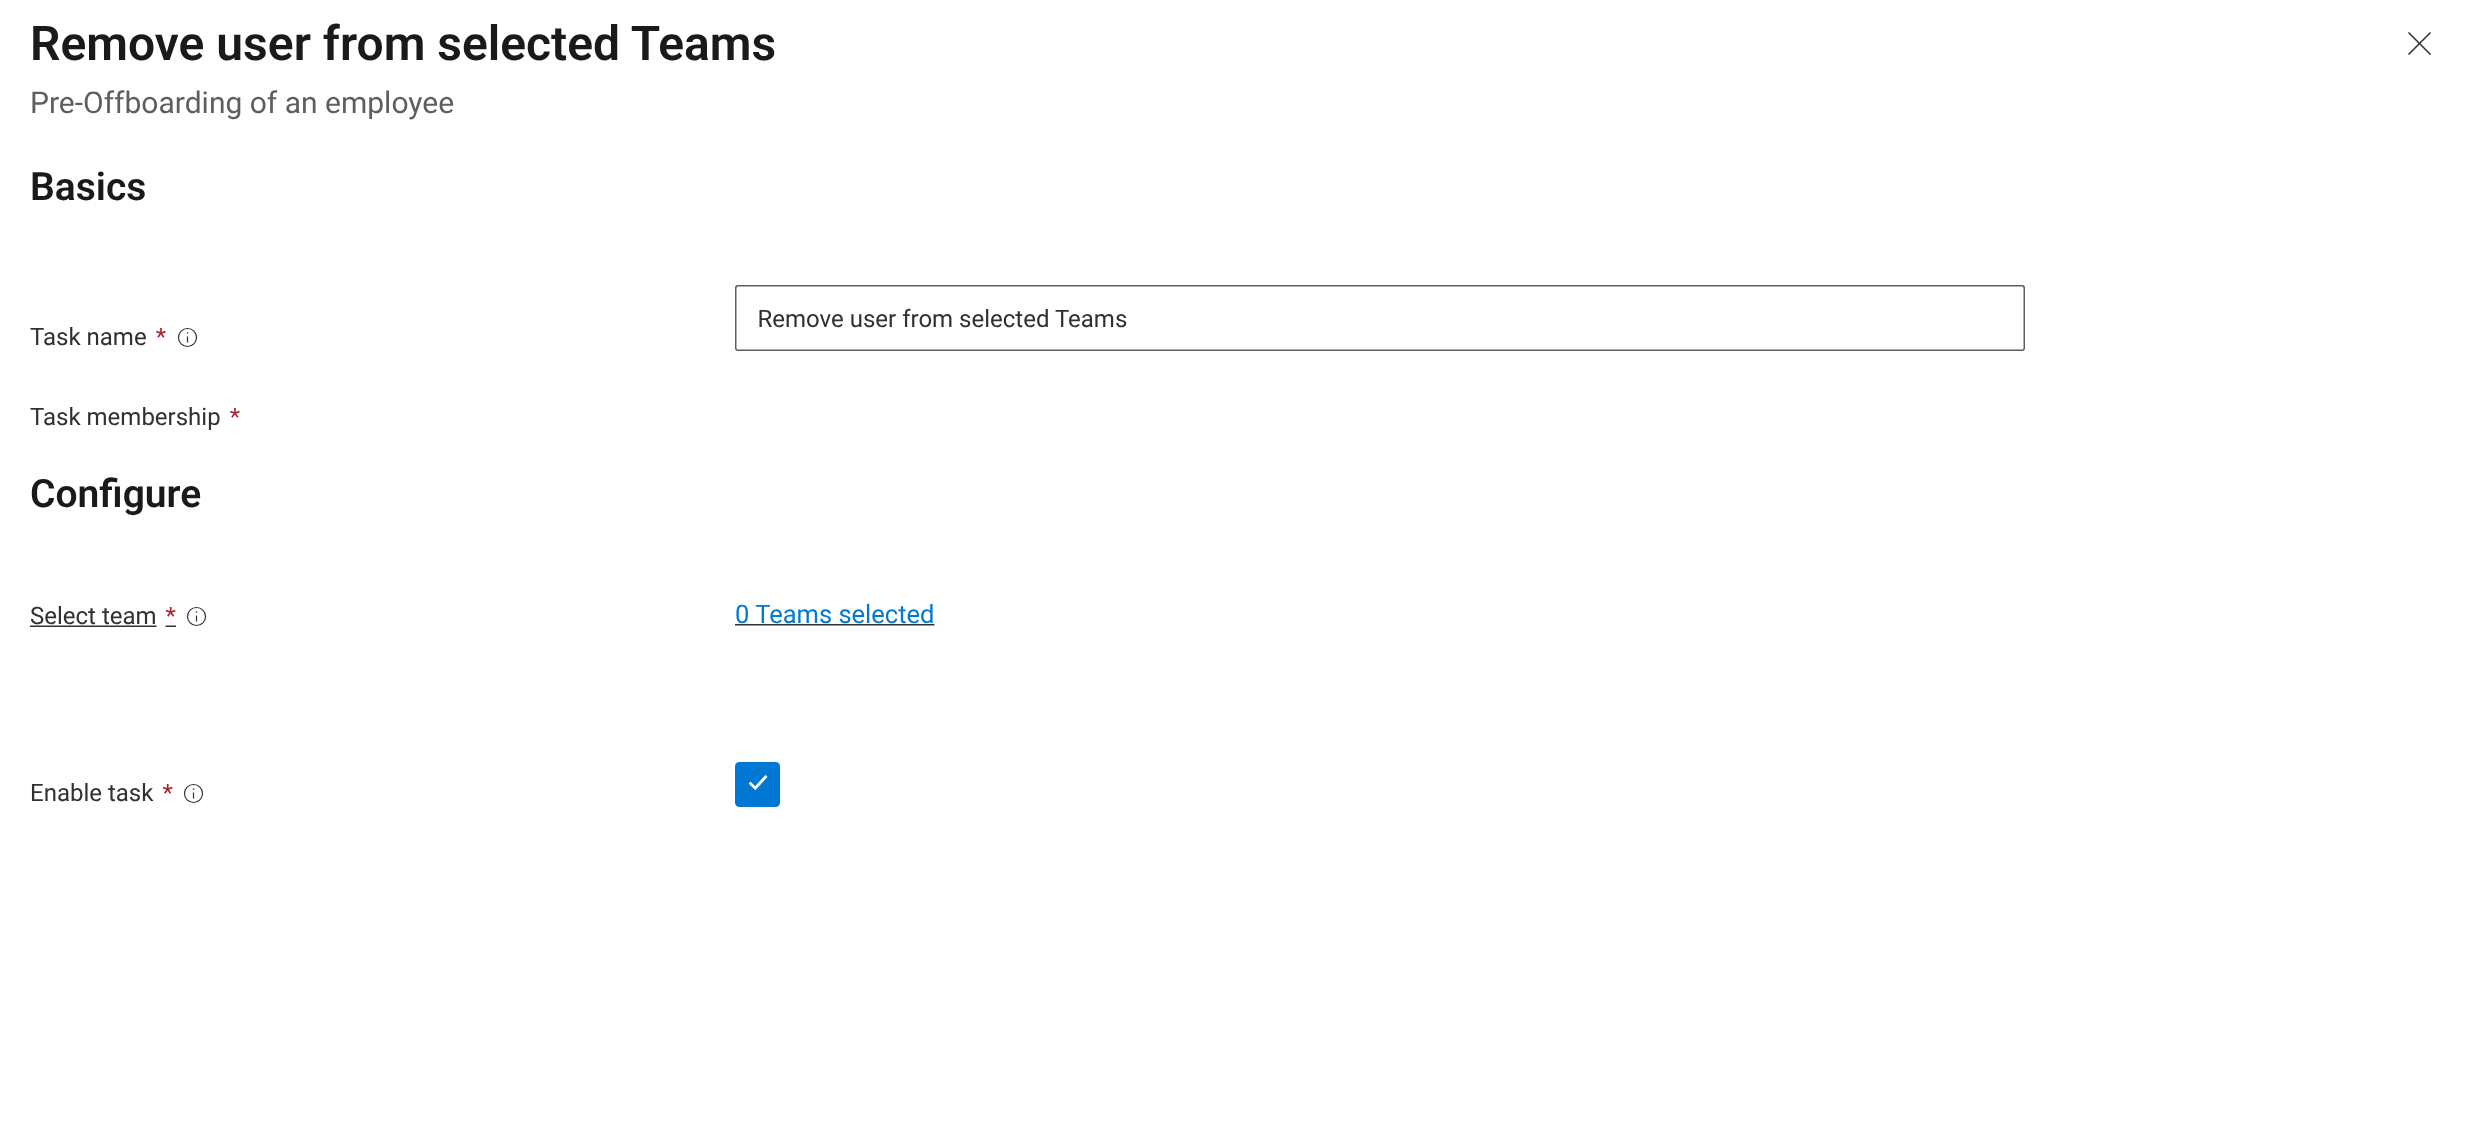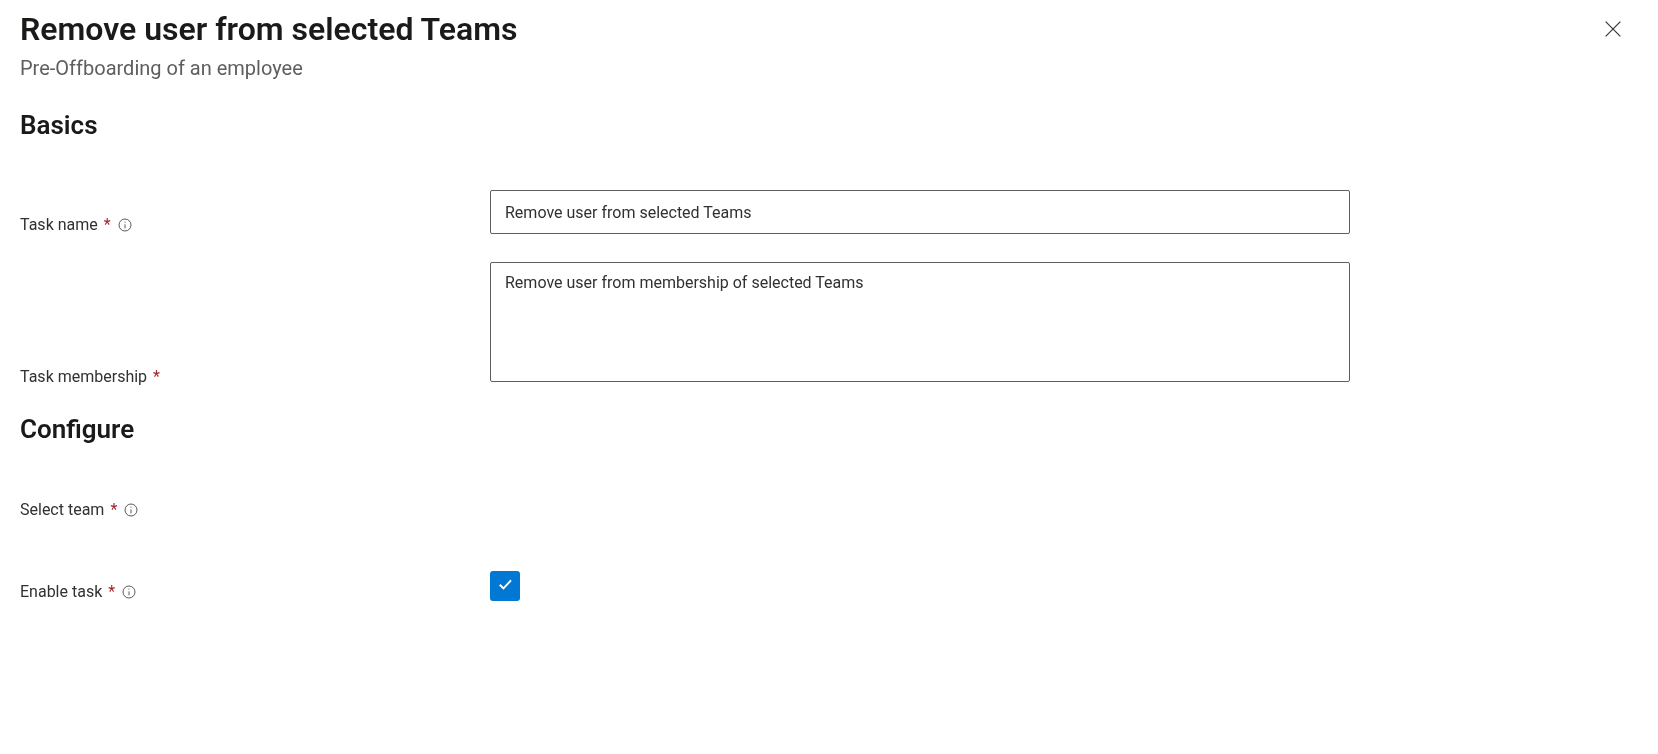--- a/index.html
+++ b/index.html
@@ -134,21 +134,21 @@
       justify-content: center;
       cursor: pointer;
     }
     .checkbox svg {
       width: 18px;
       height: 18px;
       stroke: #ffffff;
       stroke-width: 2.5;
       fill: none;
     }
-    .select-row { margin-bottom: 52px; }
+    .select-row { margin-bottom: 88px; text-decoration: underline; }
   </style>
 </head>
 <body>
 
 <div class="header">
   <div class="header-text">
     <h1 class="page-title">Remove user from selected Teams</h1>
     <div class="page-subtitle">Pre-Offboarding of an employee</div>
   </div>
   <button class="close-btn">
@@ -178,38 +178,38 @@
   <div class="form-control-wrap">
     <input type="text" class="text-input" value="Remove user from selected Teams" style="">
   </div>
 </div>
 
 <div class="form-row">
   <div class="form-label">
     <span>Task membership</span>
     <span class="required-asterisk">*</span>
   </div>
-  <div class="form-control-wrap">
-    <textarea class="textarea-input" style="">Remove user from membership of selected Teams</textarea>
-  </div>
 </div>
 
 <h2 class="section-heading">Configure</h2>
 
 <div class="form-row select-row">
   <div class="form-label">
     <span>Select team</span>
     <span class="required-asterisk">*</span>
     <span class="info-icon">
       <svg viewBox="0 0 24 24">
           <circle cx="12" cy="12" r="9"></circle>
           <line x1="12" y1="11" x2="12" y2="17"></line>
           <circle cx="12" cy="7.5" r="0.8" fill="#323130" stroke="none"></circle>
         </svg>
     </span>
+  </div>
+  <div class="form-control-wrap">
+    <a class="link-text">0 Teams selected</a>
   </div>
 </div>
 
 <div class="form-row">
   <div class="form-label">
     <span>Enable task</span>
     <span class="required-asterisk">*</span>
     <span class="info-icon">
       <svg viewBox="0 0 24 24">
           <circle cx="12" cy="12" r="9"></circle>

